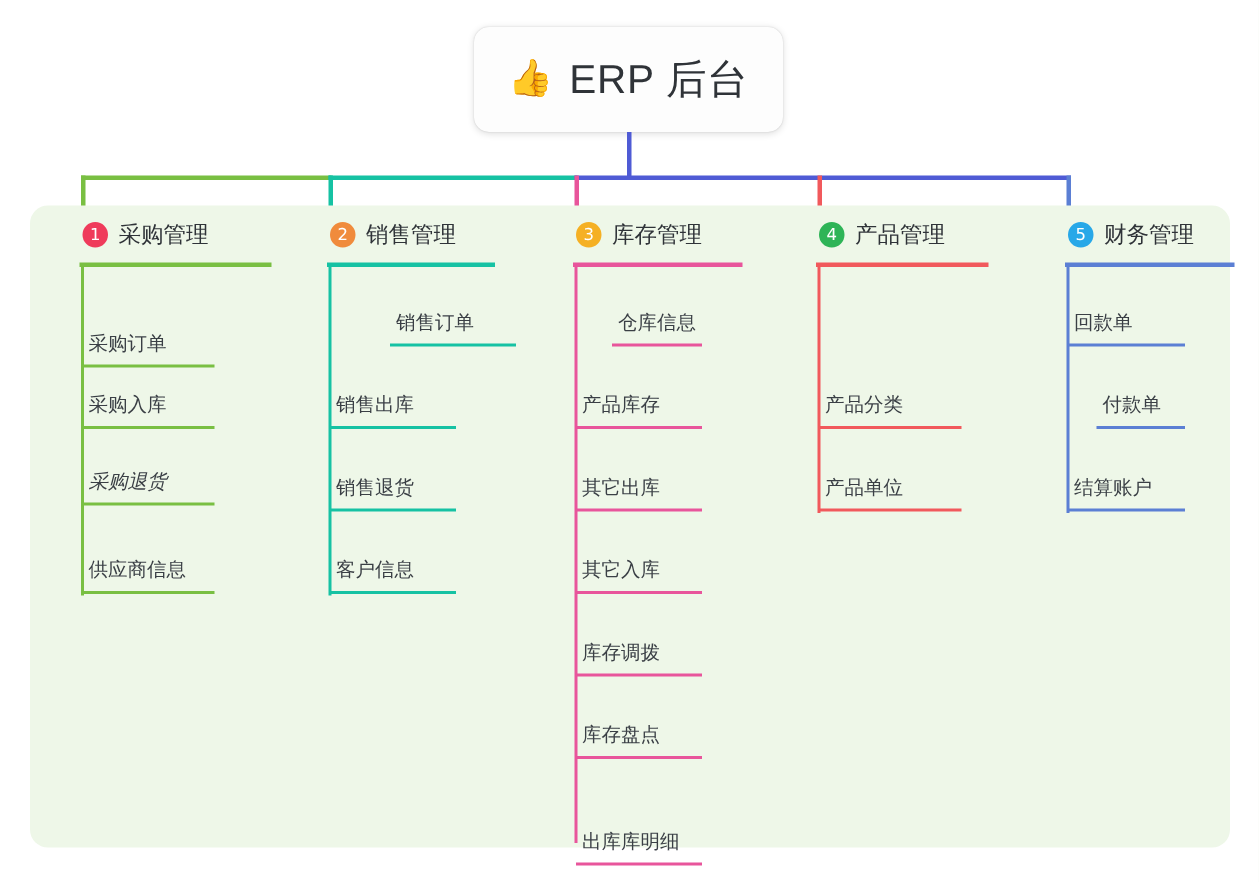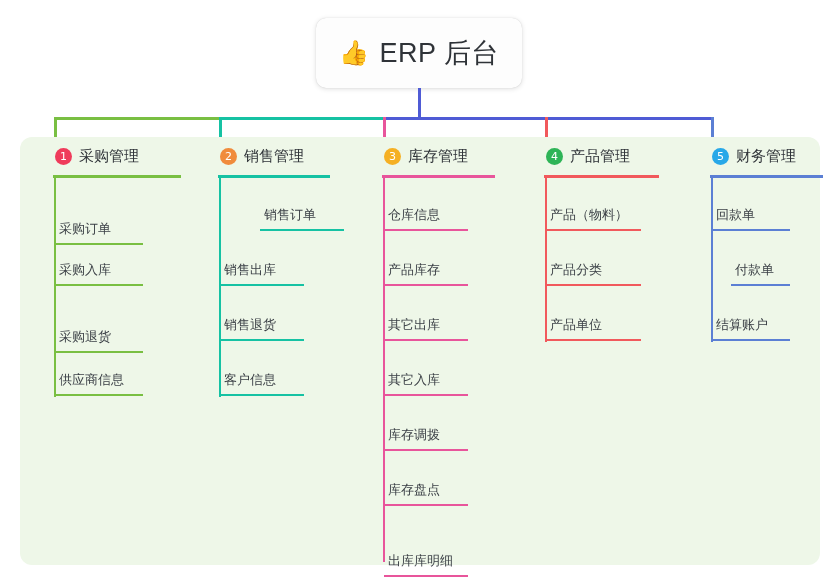--- a/index.html
+++ b/index.html
@@ -158,21 +158,21 @@
         <div class="col-rule" style="width: 128px; background: rgb(121, 191, 66);"></div>
         <div class="col-spine" style="left: 17px; height: 219px; background: rgb(121, 191, 66);"></div>
         <div class="item" style="left: 18px; top: 62px; width: 88px; margin-top: 14px;">
           <span class="item-label">采购订单</span>
           <div class="item-rule" style="background: rgb(121, 191, 66);"></div>
         </div>
         <div class="item" style="left: 18px; top: 117px; width: 88px;">
           <span class="item-label">采购入库</span>
           <div class="item-rule" style="background: rgb(121, 191, 66);"></div>
         </div>
-        <div class="item" style="left: 18px; top: 184px; width: 88px;">
+        <div class="item" style="left: 18px; top: 168px; width: 88px; font-style: italic;">
           <span class="item-label">采购退货</span>
           <div class="item-rule" style="background: rgb(121, 191, 66);"></div>
         </div>
         <div class="item" style="left: 18px; top: 227px; width: 88px;">
           <span class="item-label">供应商信息</span>
           <div class="item-rule" style="background: rgb(121, 191, 66);"></div>
         </div>
       </div>
       <div class="column" style="left: 202px;">
         <div class="col-header">
@@ -198,21 +198,21 @@
           <div class="item-rule" style="background: rgb(22, 194, 163);"></div>
         </div>
       </div>
       <div class="column" style="left: 366px;">
         <div class="col-header">
           <span class="badge" style="background: rgb(245, 176, 36);">3</span>
           <span class="col-title">库存管理</span>
         </div>
         <div class="col-rule" style="width: 113px; background: rgb(232, 85, 155);"></div>
         <div class="col-spine" style="left: 17px; height: 384px; background: rgb(232, 85, 155);"></div>
-        <div class="item" style="left: 18px; top: 62px; width: 84px;">
+        <div class="item" style="left: 18px; top: 62px; width: 84px; padding-left: 24px;">
           <span class="item-label">仓库信息</span>
           <div class="item-rule" style="background: rgb(232, 85, 155);"></div>
         </div>
         <div class="item" style="left: 18px; top: 117px; width: 84px;">
           <span class="item-label">产品库存</span>
           <div class="item-rule" style="background: rgb(232, 85, 155);"></div>
         </div>
         <div class="item" style="left: 18px; top: 172px; width: 84px;">
           <span class="item-label">其它出库</span>
           <div class="item-rule" style="background: rgb(232, 85, 155);"></div>
@@ -234,24 +234,20 @@
           <div class="item-rule" style="background: rgb(232, 85, 155);"></div>
         </div>
       </div>
       <div class="column" style="left: 528px;">
         <div class="col-header">
           <span class="badge" style="background: rgb(46, 180, 87);">4</span>
           <span class="col-title">产品管理</span>
         </div>
         <div class="col-rule" style="width: 115px; background: rgb(241, 89, 92);"></div>
         <div class="col-spine" style="left: 17px; height: 164px; background: rgb(241, 89, 92);"></div>
-        <div class="item" style="left: 18px; top: 62px; width: 95px;">
-          <span class="item-label">产品（物料）</span>
-          <div class="item-rule" style="background: rgb(241, 89, 92);"></div>
-        </div>
         <div class="item" style="left: 18px; top: 117px; width: 95px;">
           <span class="item-label">产品分类</span>
           <div class="item-rule" style="background: rgb(241, 89, 92);"></div>
         </div>
         <div class="item" style="left: 18px; top: 172px; width: 95px;">
           <span class="item-label">产品单位</span>
           <div class="item-rule" style="background: rgb(241, 89, 92);"></div>
         </div>
       </div>
       <div class="column" style="left: 694px;">

